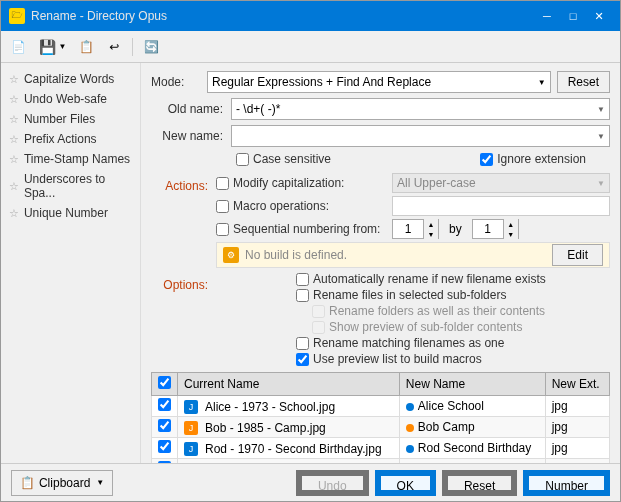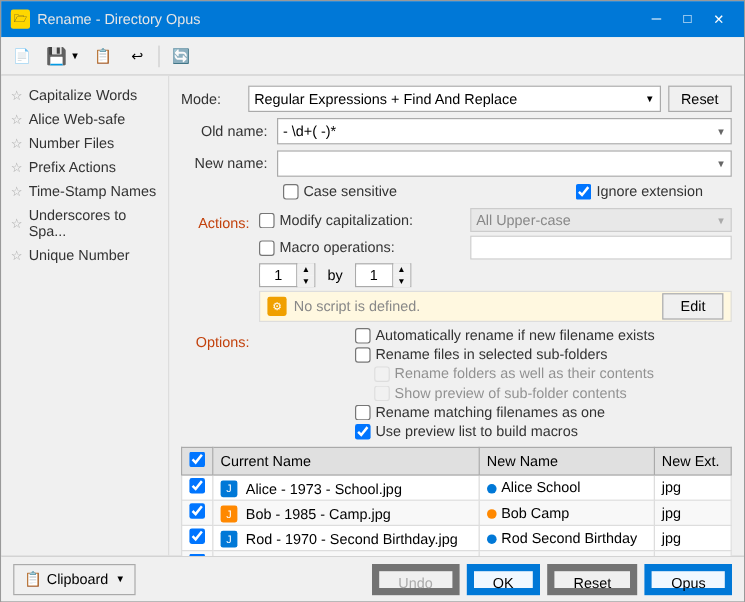--- a/index.html
+++ b/index.html
@@ -110,21 +110,21 @@
 
   <div class="content">
 
     <div class="sidebar">
       <div class="sidebar-item">
         <span class="sidebar-star">☆</span>
         <span>Capitalize Words</span>
       </div>
       <div class="sidebar-item">
         <span class="sidebar-star">☆</span>
-        <span>Alice Web-safe</span>
+        <span>Undo Web-safe</span>
       </div>
       <div class="sidebar-item">
         <span class="sidebar-star">☆</span>
         <span>Number Files</span>
       </div>
       <div class="sidebar-item">
         <span class="sidebar-star">☆</span>
         <span>Prefix Actions</span>
       </div>
       <div class="sidebar-item">
@@ -204,40 +204,44 @@
 
           <div class="action-row" style="margin-left:0;margin-top:2px;">
             <label class="action-checkbox">
               <input type="checkbox" style="">
               <span class="checkbox-label">Macro operations:</span>
             </label>
             <input type="text" class="action-input" style="flex: 1 1 0%;">
           </div>
 
           <div class="numbering-row" style="margin-left:0;margin-top:2px;">
+            <label class="action-checkbox" style="min-width:170px;">
+              <input type="checkbox" style="">
+              <span class="checkbox-label">Sequential numbering from:</span>
+            </label>
             <div class="spin-input">
               <input type="text" value="1" style="">
               <div class="spin-buttons">
                 <button class="spin-up">▲</button>
                 <button class="spin-down">▼</button>
               </div>
             </div>
             <span style="font-size:12px;margin:0 4px;">by</span>
             <div class="spin-input">
               <input type="text" value="1" style="">
               <div class="spin-buttons">
                 <button class="spin-up">▲</button>
                 <button class="spin-down">▼</button>
               </div>
             </div>
           </div>
 
           <div style="display:flex;align-items:center;gap:6px;margin-top:3px;background:#fff8e0;border:1px solid #ddd;padding:2px 6px;height:26px;">
             <div class="script-icon">⚙</div>
-            <span style="flex:1;font-size:12px;color:#888;">No script is defined.</span>
+            <span style="flex:1;font-size:12px;color:#888;">No build is defined.</span>
             <button class="edit-btn">Edit</button>
           </div>
         </div>
       </div>
 
       <div style="height:4px;"></div>
 
       <div class="with-label">
         <span class="section-label">Options:</span>
         <div style="flex:1;">
@@ -344,15 +348,15 @@
   <div class="footer">
     <div class="clipboard-btn">
       <span>📋</span>
       <span>Clipboard</span>
       <span style="font-size:8px;margin-left:2px;">▼</span>
     </div>
     <div class="footer-spacer"></div>
     <button class="footer-btn disabled">Undo</button>
     <button class="footer-btn ok">OK</button>
     <button class="footer-btn">Reset</button>
-    <button class="footer-btn apply">Opus</button>
+    <button class="footer-btn apply">Number</button>
   </div>
 </div>
 
 </body></html>

